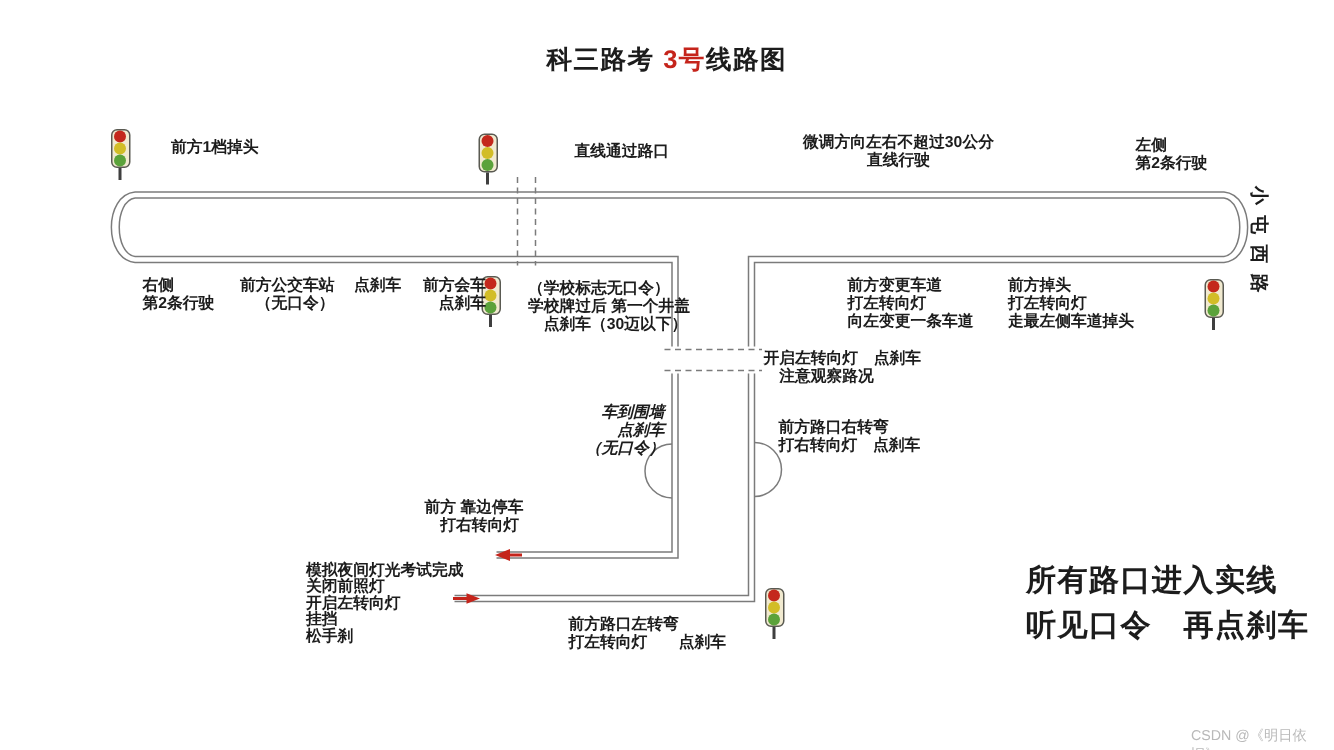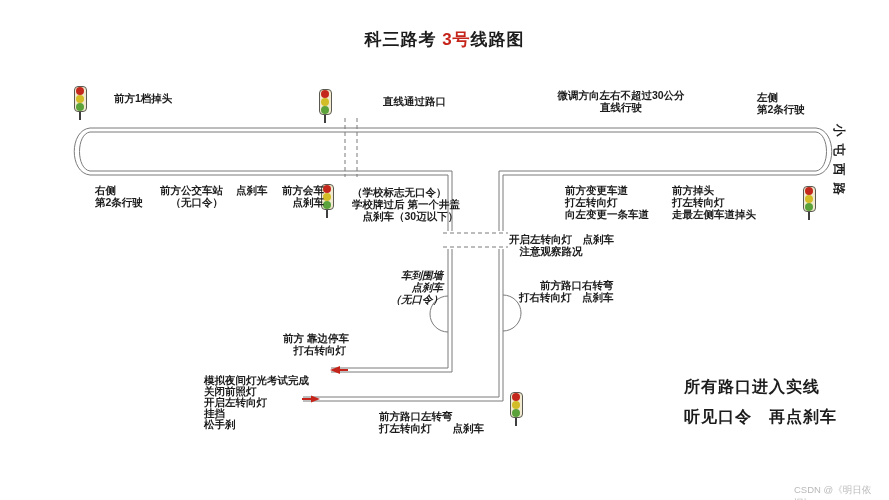--- a/index.html
+++ b/index.html
@@ -5,21 +5,21 @@
   html,body{margin:0;padding:0;background:#fff;}
   #stage{position:relative;width:889px;height:500px;background:#fff;overflow:hidden;
          font-family:"Liberation Sans","DejaVu Sans",sans-serif;color:#1c1c1c;}
   .title{position:absolute;left:0;top:28px;width:889px;text-align:center;
          font-size:17px;font-weight:bold;letter-spacing:1px;}
   .title .accent{color:var(--accent_red);}
   .ann{position:absolute;font-size:10.5px;line-height:12px;font-weight:600;
        white-space:pre-line;}
   .ann.center{text-align:center;}
   .ann.right{text-align:right;}
-  .big{font-size:16px;line-height:30px;font-weight:bold;letter-spacing:1px;}
+  .big{font-size:20px;line-height:30px;font-weight:bold;letter-spacing:1px;}
   .vert{writing-mode:vertical-rl;text-orientation:sideways;letter-spacing:7px;
         font-size:12.5px;}
   .watermark{position:absolute;font-size:9.5px;font-weight:400;color:var(--watermark);}
   svg.roads{position:absolute;left:0;top:0;}
   .road{stroke:var(--road_gray);fill:none;stroke-width:1;}
   .dash{stroke-dasharray:4 3;}
   .arrow-line{stroke:var(--accent_red);stroke-width:2;fill:none;}
   .arrow-head{fill:var(--accent_red);stroke:none;}
   
   .tl{position:absolute;width:16px;}
@@ -108,21 +108,21 @@
     <div class="tl-body">
         <span class="lamp red"></span>
         <span class="lamp yellow"></span>
         <span class="lamp green"></span>
       </div>
     <div class="tl-pole"></div>
   </div>
 
   <div class="ann" style="left:95px;top:92px;margin-left:19px;">前方1档掉头</div>
   <div class="ann" style="left:383px;top:95px;">直线通过路口</div>
-  <div class="ann center" style="left:556px;top:89px;width:130px;">微调方向左右不超过30公分
+  <div class="ann center" style="left:534px;top:89px;width:130px;">微调方向左右不超过30公分
 直线行驶</div>
   <div class="ann" style="left:757px;top:91px;">左侧
 第2条行驶</div>
   <div class="ann vert" style="left:833px;top:124px;">小屯西路</div>
   <div class="ann" style="left:95px;top:184px;">右侧
 第2条行驶</div>
   <div class="ann" style="left:160px;top:184px;">前方公交车站
 　（无口令）</div>
   <div class="ann" style="left:236px;top:184px;">点刹车</div>
   <div class="ann" style="left:282px;top:184px;">前方会车
@@ -134,21 +134,21 @@
 打左转向灯
 向左变更一条车道</div>
   <div class="ann" style="left:672px;top:184px;">前方掉头
 打左转向灯
 走最左侧车道掉头</div>
   <div class="ann" style="left:509px;top:233px;">开启左转向灯　点刹车
 　注意观察路况</div>
   <div class="ann right" style="left:381px;top:269px;width:62px;font-style:italic;">车到围墙
 点刹车
 （无口令）</div>
-  <div class="ann" style="left:519px;top:279px;text-align:right;">前方路口右转弯
+  <div class="ann" style="left:519px;top:279px;">前方路口右转弯
 打右转向灯　点刹车</div>
   <div class="ann" style="left:283px;top:332px;">前方 靠边停车
 　打右转向灯</div>
   <div class="ann" style="left:379px;top:410px;">前方路口左转弯
 打左转向灯　　点刹车</div>
   <div class="ann" style="left:204px;top:375px;line-height:11px;">模拟夜间灯光考试完成
 关闭前照灯
 开启左转向灯
 挂挡
 松手刹</div>

